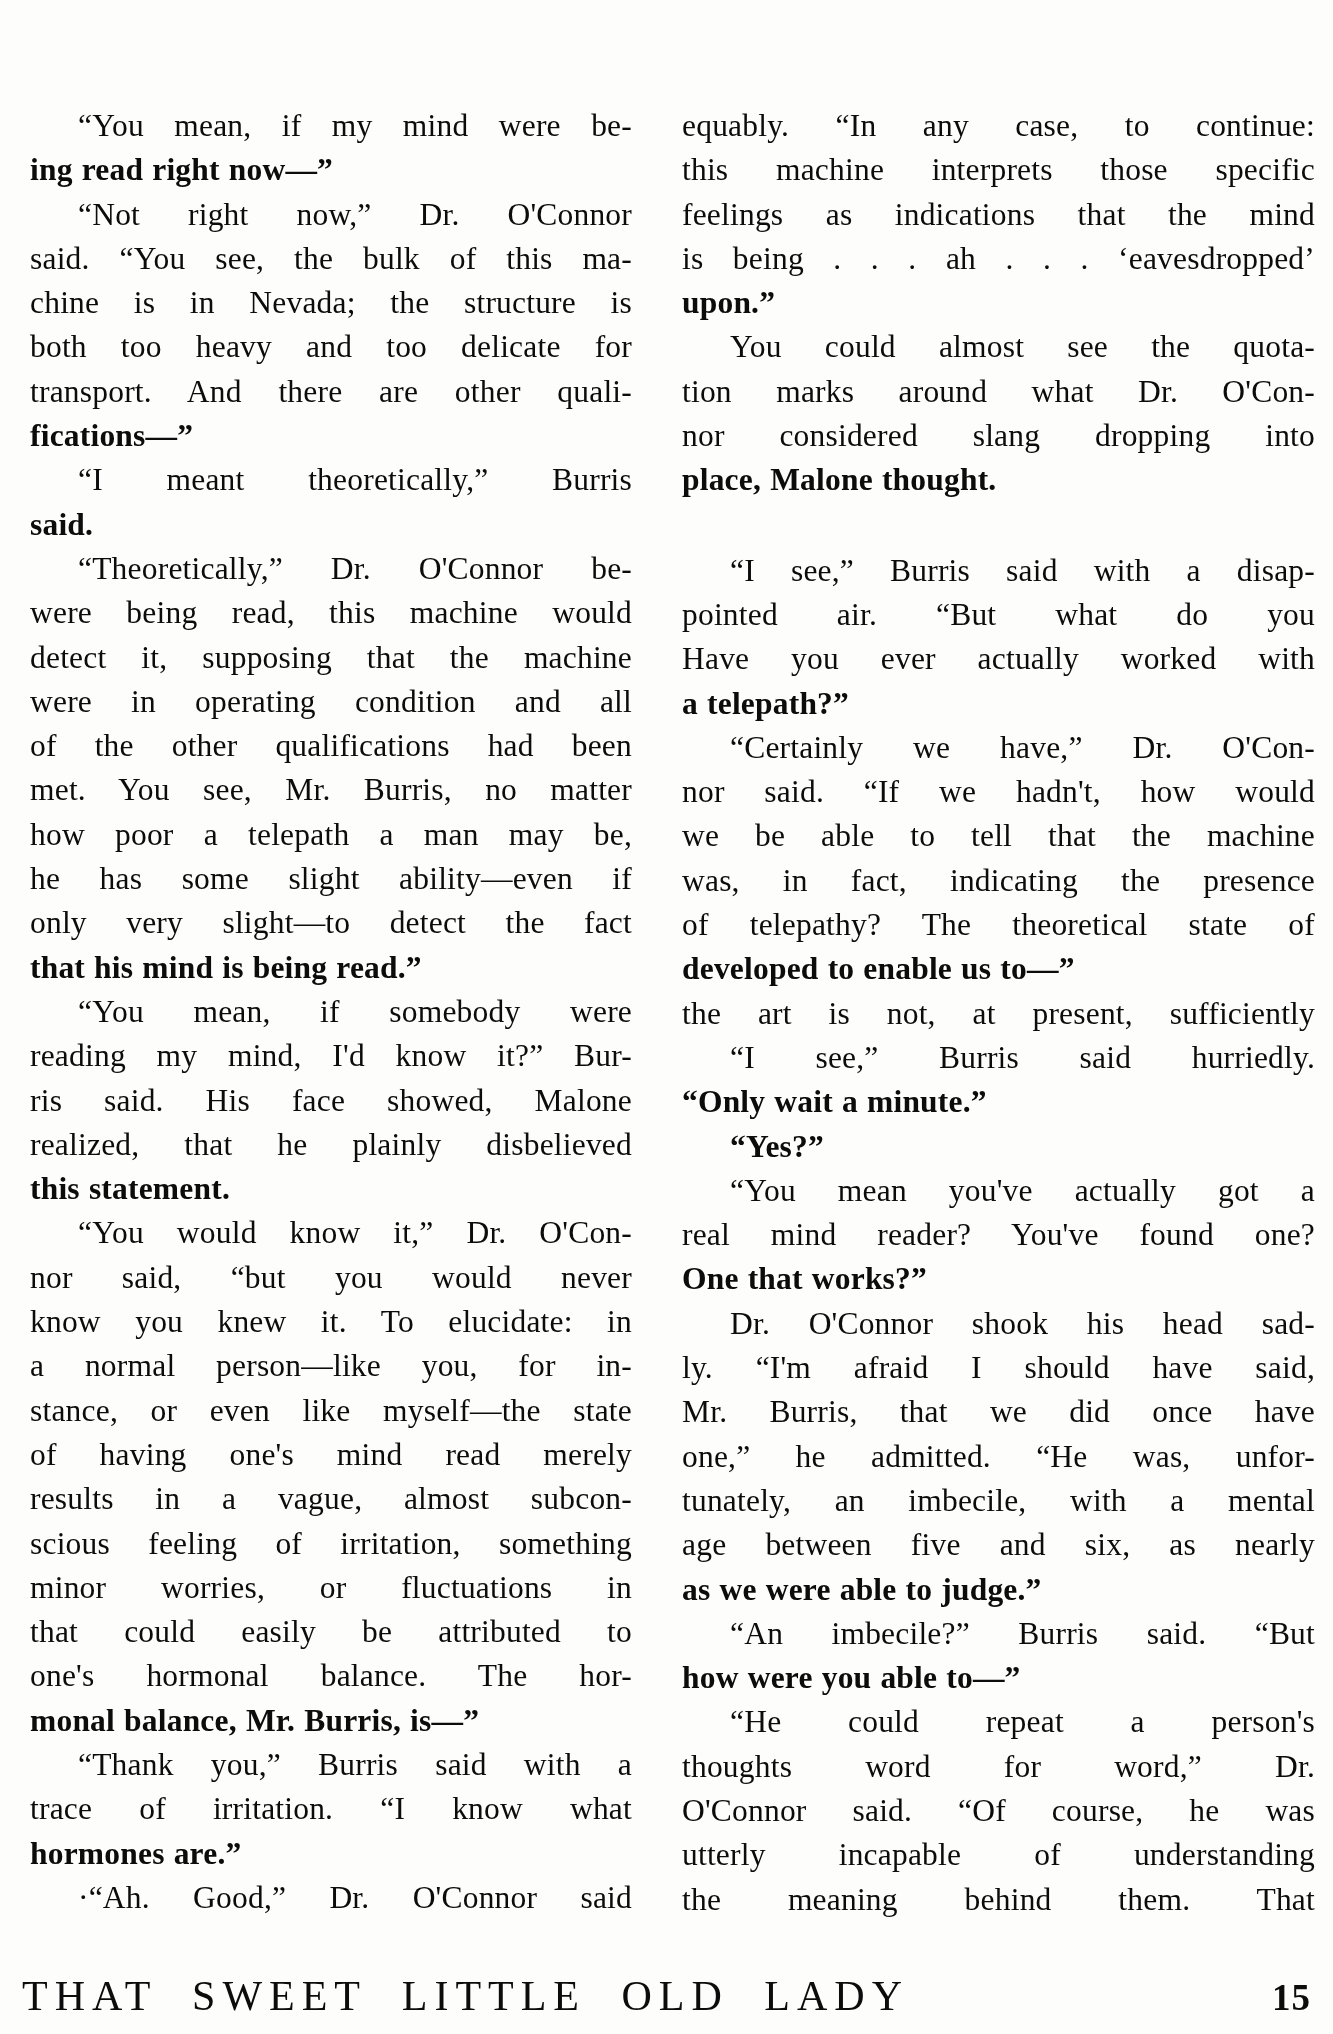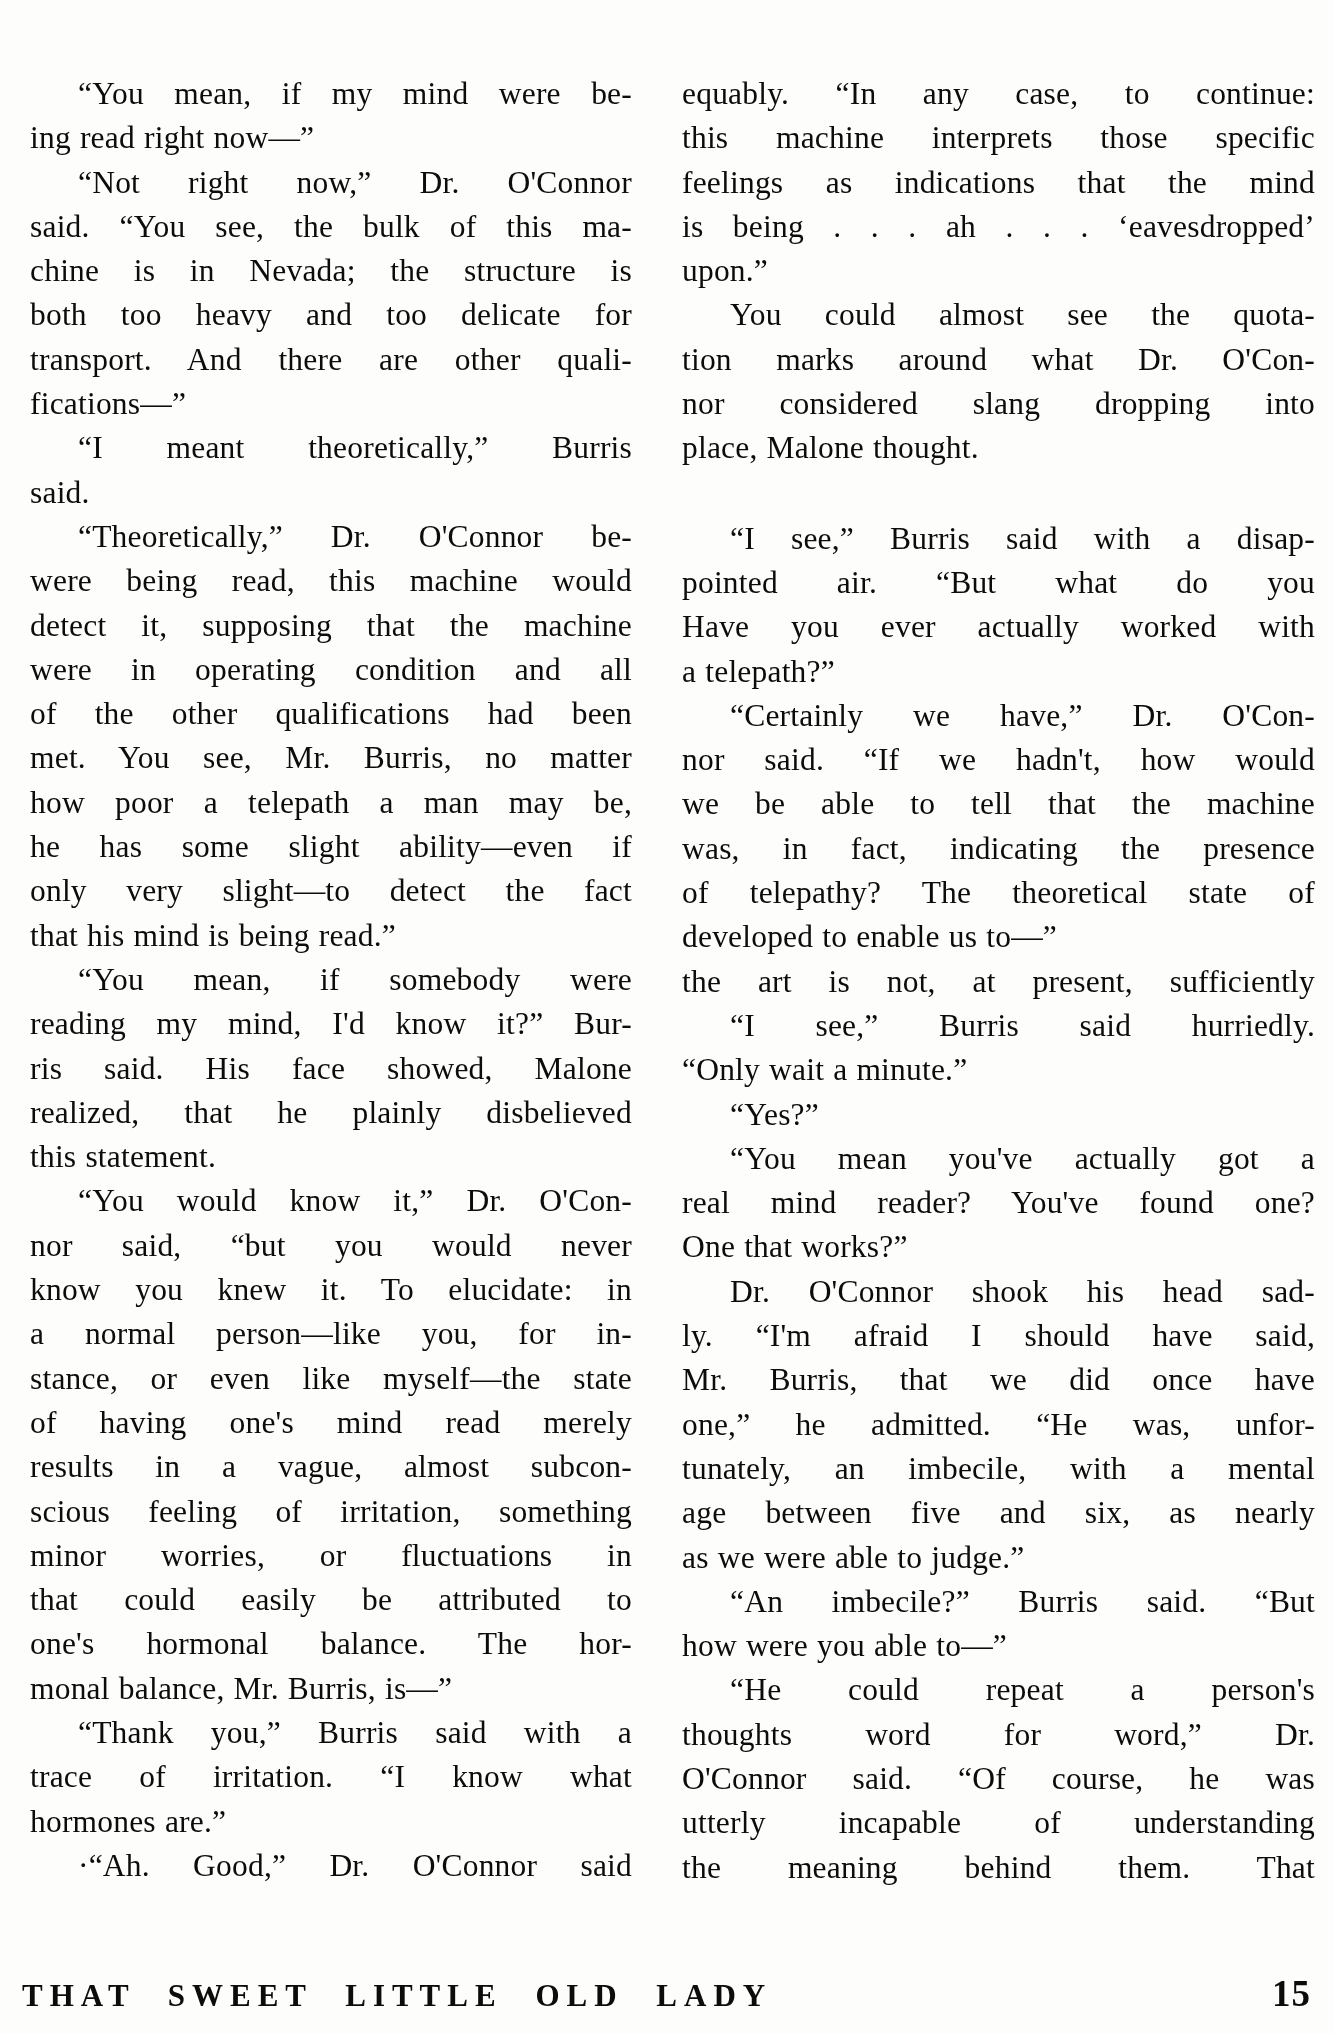--- a/index.html
+++ b/index.html
@@ -4,55 +4,56 @@
 <style>
   html, body { margin: 0; padding: 0; background: #ffffff; }
   .page {
     position: relative;
     width: 1333px;
     height: 2034px;
     background: #fdfdfb;
     font-family: "Liberation Serif", serif;
     color: #0c0c0c;
     box-sizing: border-box;
-    padding: 72px 18px 0 30px;
+    padding: 104px 18px 0 30px;
     overflow: hidden;
   }
   .columns { display: flex; }
   .column { flex: 0 0 auto; }
   .column.col-left  { width: 602px; margin-right: 50px; }
   .column.col-right { width: 633px; }
   .paragraph { margin: 0; }
   .line {
     font-size: 31.5px;
     line-height: 44.3px;
     text-align: justify;
     text-align-last: justify;
     -moz-text-align-last: justify;
     letter-spacing: 0.2px;
     word-spacing: 1px;
   }
   .line.last {
     text-align-last: left;
+    font-weight: bold;
     -moz-text-align-last: left;
   }
   .paragraph.indent .line:first-child { text-indent: 48px; }
   .section-break { height: 46px; }
   .footer {
     position: absolute;
     left: 22px;
     right: 22px;
     top: 1972px;
     display: flex;
     justify-content: space-between;
     align-items: baseline;
   }
   .running-title {
-    font-weight: bold;
-    font-size: 31px;
+    font-weight: normal;
+    font-size: 42px;
     letter-spacing: 7px;
     word-spacing: 18px;
     white-space: nowrap;
   }
   .page-number {
     font-weight: bold;
     font-size: 37px;
     letter-spacing: 1px;
   }
 </style>

